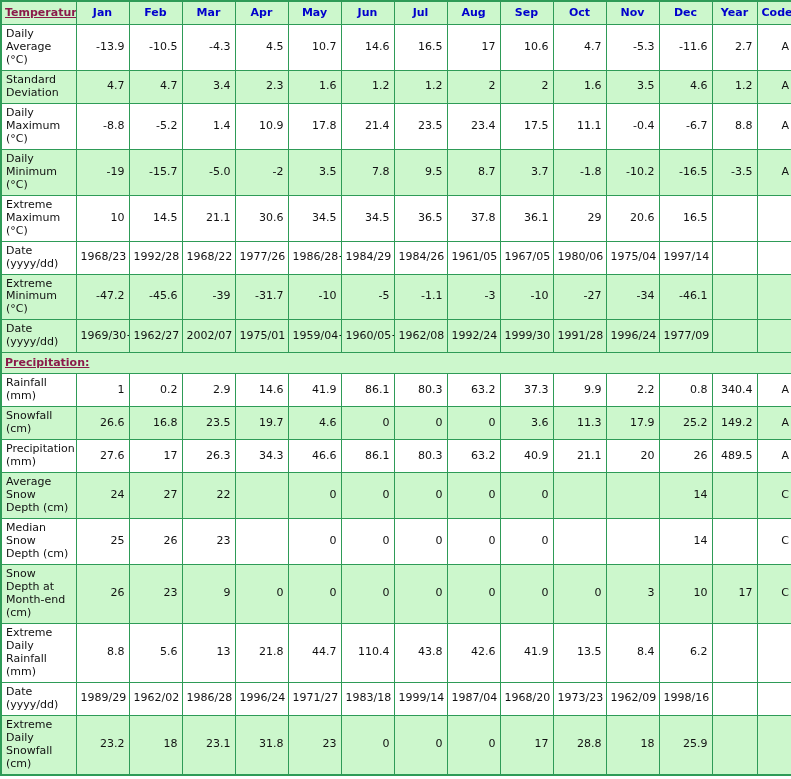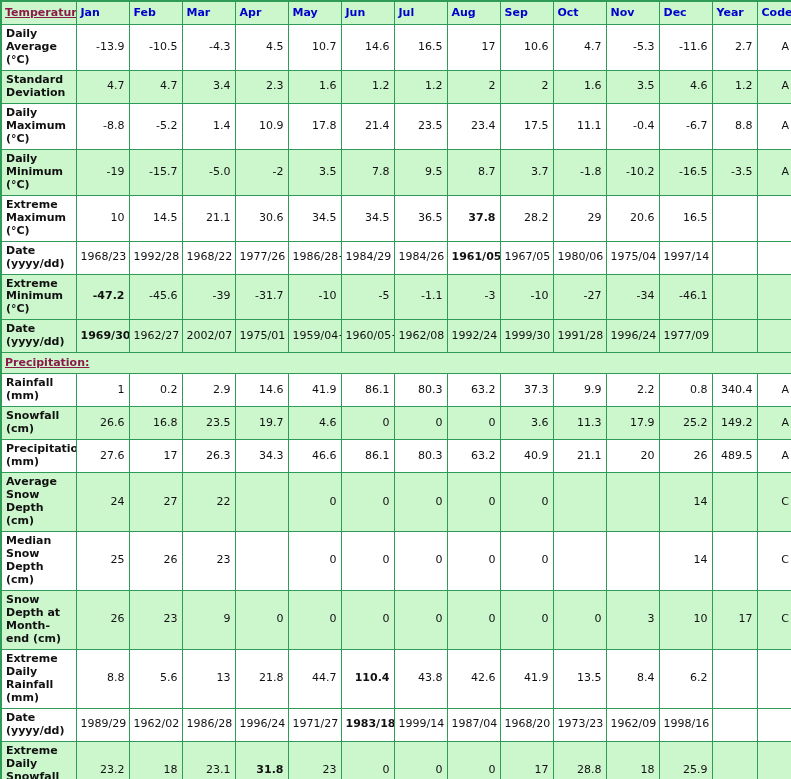--- a/index.html
+++ b/index.html
@@ -21,20 +21,21 @@
     color:#111111;
     font-size:11px;
     line-height:1.18;
     overflow:hidden;
   }
   
   tr.hdr td{
     background:#ccf7cc;
     color:#0000cc;
     font-weight:bold;
+    text-align:center;
     padding:2px 4px;
     height:18px;
   }
   tr.hdr td.sect{
     color:#8b1a4a;
     text-align:left;
     text-decoration:underline;
     padding-left:3px;
   }
   
@@ -43,32 +44,32 @@
     color:#8b1a4a;
     font-weight:bold;
     text-align:left;
     text-decoration:underline;
     padding:2px 3px;
     height:16px;
   }
   
   td.lbl{
     color:#0000cc;
-    font-weight:bold;
+    font-weight:normal;
     text-align:left;
     padding-left:3px;
     padding-right:2px;
   }
   
   td.val{
     text-align:right;
     padding-right:5px;
     font-weight:normal;
   }
-  td.val.b{font-weight:bold;}
+  td.val.b{font-weight:normal;}
   tr.alt td{background:#ccf7cc;}
   tr.norm td{background:#ffffff;}
   
   col.c-lbl{width:75px;}
   col.c-mon{width:53px;}
   col.c-year{width:45px;}
   col.c-code{width:37px;}
 </style>
 </head>
 <body>
@@ -180,21 +181,21 @@
       <tr class="norm">
         <td class="lbl">Extreme Maximum (°C)</td>
         <td class="val">10</td>
         <td class="val">14.5</td>
         <td class="val">21.1</td>
         <td class="val">30.6</td>
         <td class="val">34.5</td>
         <td class="val">34.5</td>
         <td class="val">36.5</td>
         <td class="val b">37.8</td>
-        <td class="val">28.2</td>
+        <td class="val">36.1</td>
         <td class="val">29</td>
         <td class="val">20.6</td>
         <td class="val">16.5</td>
         <td class="val"></td>
         <td class="val"></td>
       </tr>
       <tr class="norm">
         <td class="lbl">Date (yyyy/dd)</td>
         <td class="val">1968/23</td>
         <td class="val">1992/28</td>

